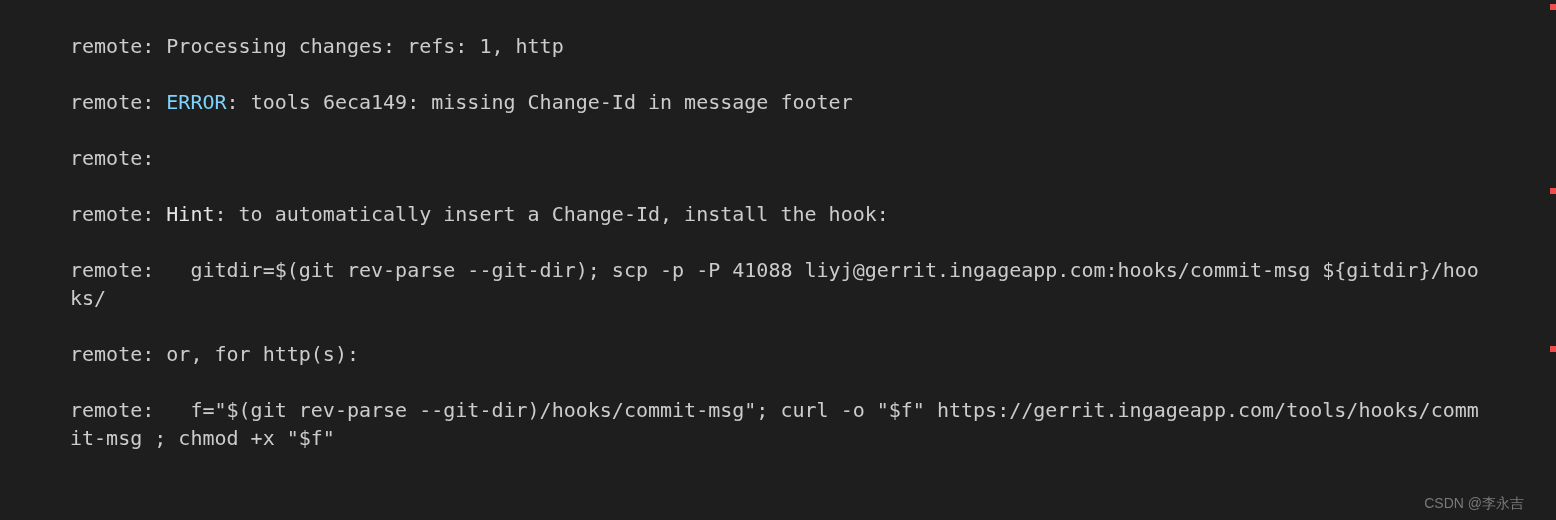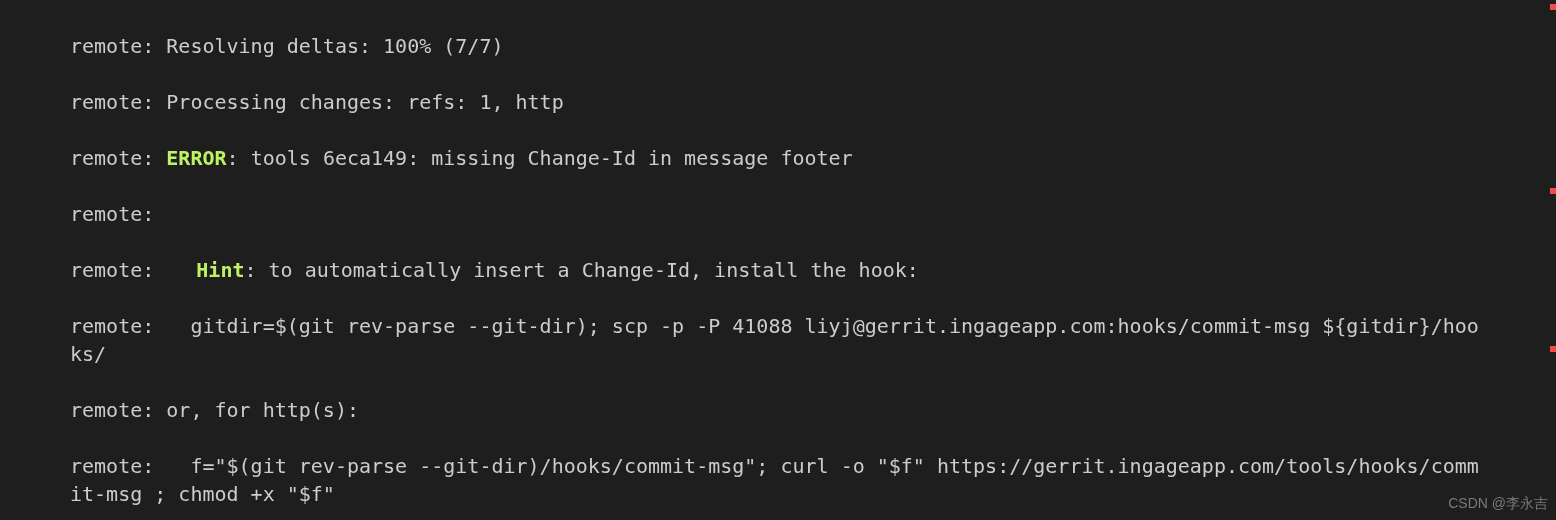--- a/index.html
+++ b/index.html
@@ -14,54 +14,53 @@
       overflow: hidden;
       position: relative;
     }
     .terminal {
       padding: 4px 0 0 70px;
       white-space: pre-wrap;
       word-break: break-all;
       width: 1490px;
     }
     .line { display: block; }
-    .error { color: #bef264; font-weight: 700; }
-    .hint { color: #bef264; font-weight: 700; margin-left: 30px; }
+    .error { color: #7dd3fc; font-weight: 400; }
+    .hint { color: #e5e5e5; font-weight: 400; }
     .scrollbar-track {
       position: absolute;
       right: 0;
       top: 0;
       width: 14px;
       height: 100%;
       background: #1e1e1e;
     }
     .scrollbar-mark {
       position: absolute;
       right: 0;
       width: 6px;
       height: 6px;
       background: #f14c4c;
     }
     .m1 { top: 4px; }
     .m2 { top: 188px; }
     .m3 { top: 346px; }
     .watermark {
       position: absolute;
-      right: 8px;
+      right: 32px;
       bottom: 6px;
       font-size: 14px;
       color: #7a7a7a;
       font-family: sans-serif;
     }
   </style>
 </head>
 <body>
 
 <div class="terminal">
-<span class="line">remote: Resolving deltas: 100% (7/7)</span>
 <span class="line">remote: Processing changes: refs: 1, http</span>
 <span class="line"><span>remote: </span><span class="error">ERROR</span><span>: tools 6eca149: missing Change-Id in message footer</span></span>
 <span class="line">remote:</span>
 <span class="line"><span>remote: </span><span class="hint">Hint</span><span>: to automatically insert a Change-Id, install the hook:</span></span>
 <span class="line">remote:   gitdir=$(git rev-parse --git-dir); scp -p -P 41088 liyj@gerrit.ingageapp.com:hooks/commit-msg ${gitdir}/hooks/</span>
 <span class="line">remote: or, for http(s):</span>
 <span class="line">remote:   f="$(git rev-parse --git-dir)/hooks/commit-msg"; curl -o "$f" https://gerrit.ingageapp.com/tools/hooks/commit-msg ; chmod +x "$f"</span>
 
 
 

